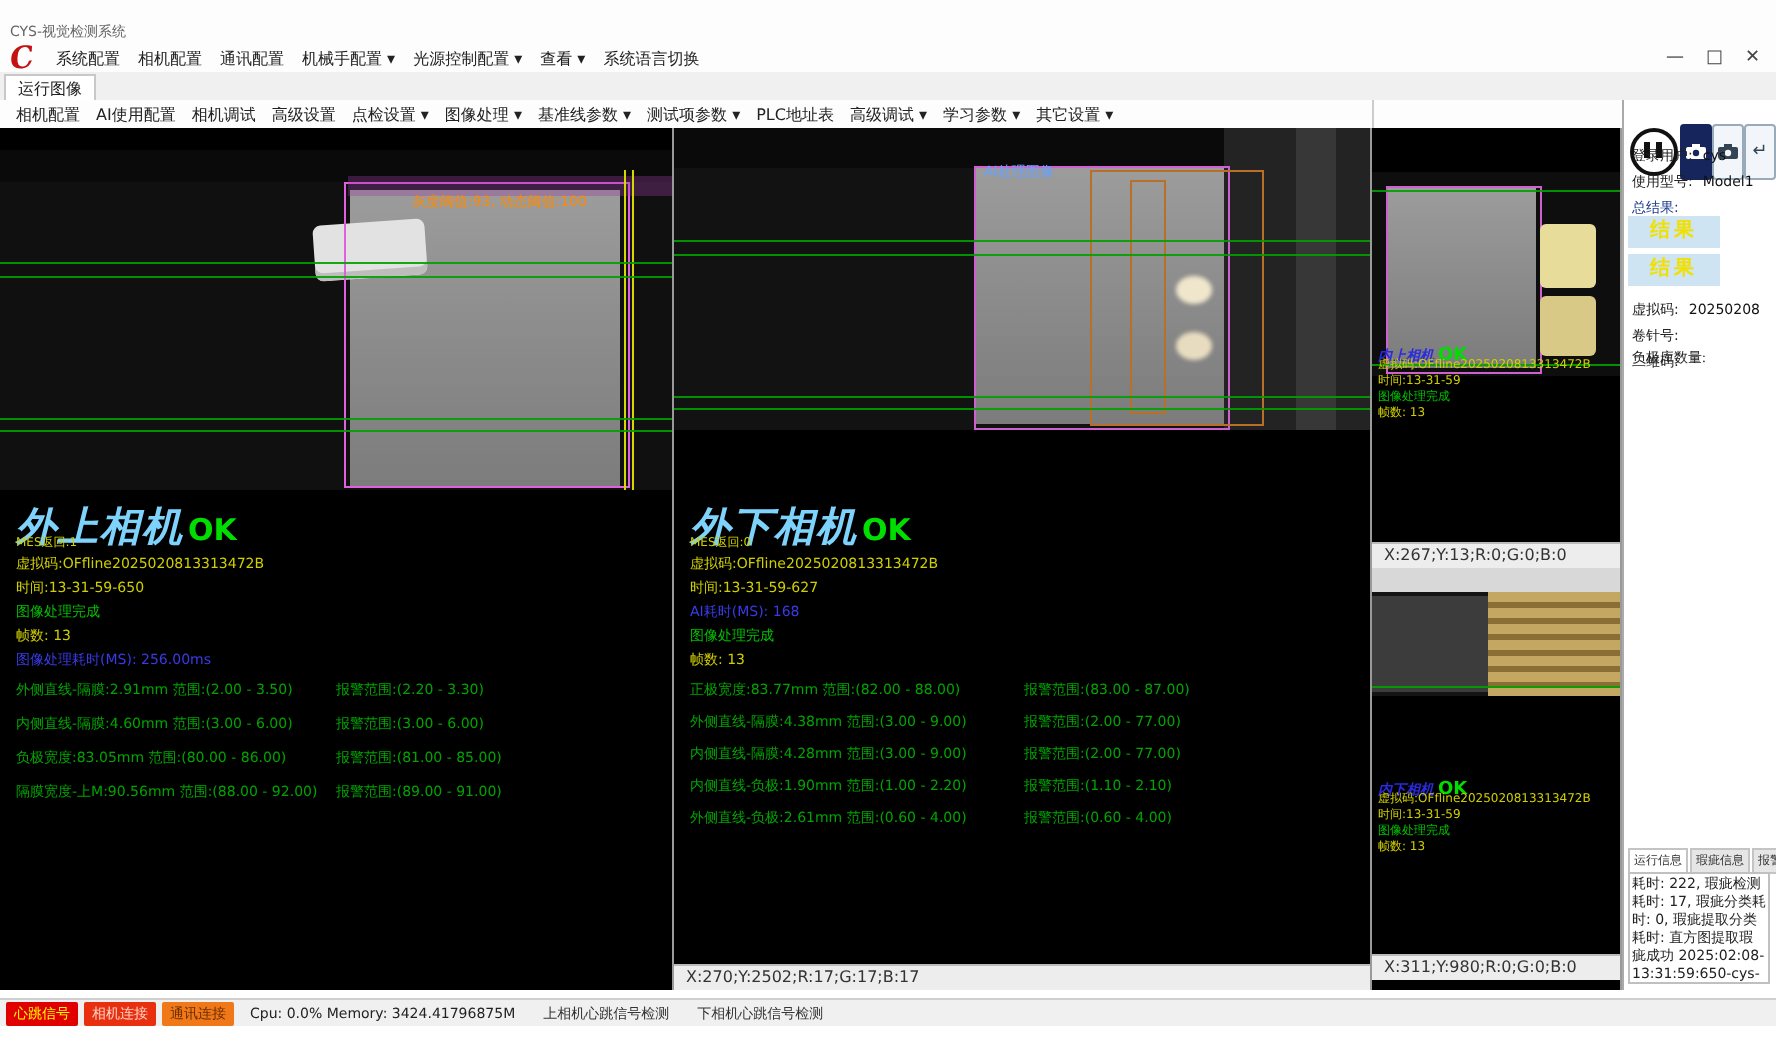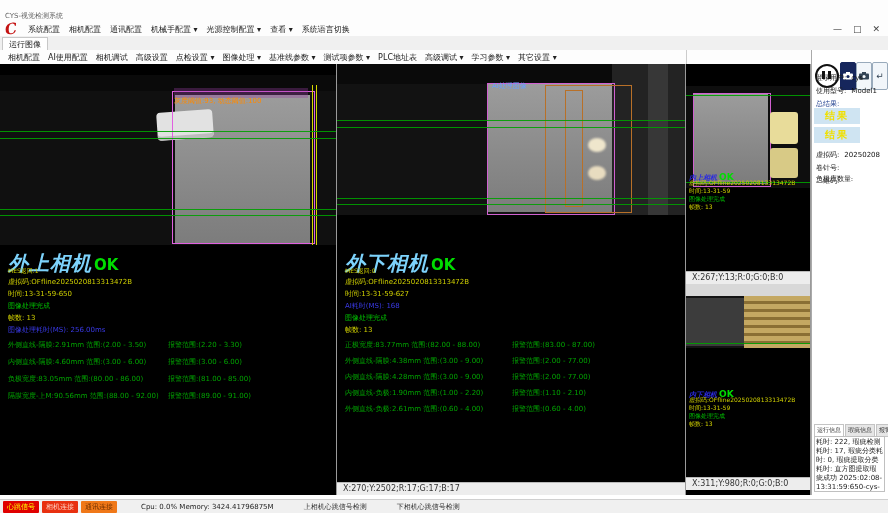--- a/index.html
+++ b/index.html
@@ -55,21 +55,21 @@
   .icon-btn{position:absolute;top:12px;width:14px;height:26px;border:1px solid #9ab;border-radius:2px;
             background:#f2f6fa;display:flex;align-items:center;justify-content:center;}
   .icon-btn.dark{background:#16265c;border-color:#16265c;}
   #info-tabs{position:absolute;left:2px;top:374px;display:flex;gap:1px;}
   .info-tab{font-size:6px;padding:1px 2px;background:#e6e6e6;border:1px solid #c4c4c4;color:#333;white-space:nowrap;}
   .info-tab.active{background:#ffffff;border-bottom-color:#fff;}
   #log-area{position:absolute;left:2px;top:386px;width:71px;height:56px;border:1px solid #c0c0c0;
             font-size:7px;line-height:9px;color:#222;overflow:hidden;word-break:break-all;padding:1px;box-sizing:border-box;background:#fff;}
   
   #statusbar{left:0;top:499px;width:888px;height:14px;background:#f0f0f0;border-top:1px solid #cfcfcf;
-             display:flex;align-items:center;gap:20px;padding-left:3px;box-sizing:border-box;}
+             display:flex;align-items:center;gap:4px;padding-left:3px;box-sizing:border-box;}
   .badge{font-size:7px;padding:1px 4px;border-radius:1px;white-space:nowrap;}
   #cpu-text{font-size:7px;color:#222;margin-left:4px;white-space:nowrap;}
   .hb-text{font-size:7px;color:#333;margin-left:10px;white-space:nowrap;}
   
   .gray-block{background:linear-gradient(180deg,#9c9c9c 0%,#8a8a8a 55%,#7c7c7c 100%);}
   .hline-green{height:1px;background:#00a000;opacity:.9;}
   .vline-yellow{width:1px;background:#d6d600;}
 </style>
 </head>
 <body>
@@ -121,21 +121,21 @@
   </div>
 
   <div class="abs" id="main">
 
     <div class="abs panel" id="left-panel" style="left:0;width:336px;">
       <div class="abs photo" style="top:11px;width:336px;height:170px;">
         <div class="abs" style="left:0;top:0;width:336px;height:16px;background:#0a0a0a;"></div>
         <div class="abs gray-block" style="left:175px;top:20px;width:135px;height:149px;"></div>
         <div class="abs" style="left:157px;top:36px;width:56px;height:28px;background:#e2e2e2;border-radius:4px;transform:rotate(-4deg);box-shadow:inset 0 -4px 0 #bdbdbd;"></div>
         <div class="abs" style="left:172px;top:16px;width:141px;height:151px;border:1px solid #e060e0;"></div>
-        <div class="abs" style="left:174px;top:13px;width:134px;height:10px;background:rgba(150,60,160,0.35);">
+        <div class="abs" style="left:174px;top:13px;width:134px;height:10px;background:rgba(150,60,160,0.35);padding-left:32px;">
           <span class="overlay-label" style="color:#ff8a00;">灰度阈值:93, 动态阈值:100</span>
         </div>
         <div class="abs vline-yellow" style="left:312px;top:10px;height:160px;"></div>
         <div class="abs vline-yellow" style="left:316px;top:10px;height:160px;"></div>
         <div class="abs hline-green" style="left:0;top:56px;width:336px;"></div>
         <div class="abs hline-green" style="left:0;top:63px;width:336px;"></div>
         <div class="abs hline-green" style="left:0;top:134px;width:336px;"></div>
         <div class="abs hline-green" style="left:0;top:140px;width:336px;"></div>
       </div>
       <div class="abs" style="left:8px;top:186px;white-space:nowrap;">

